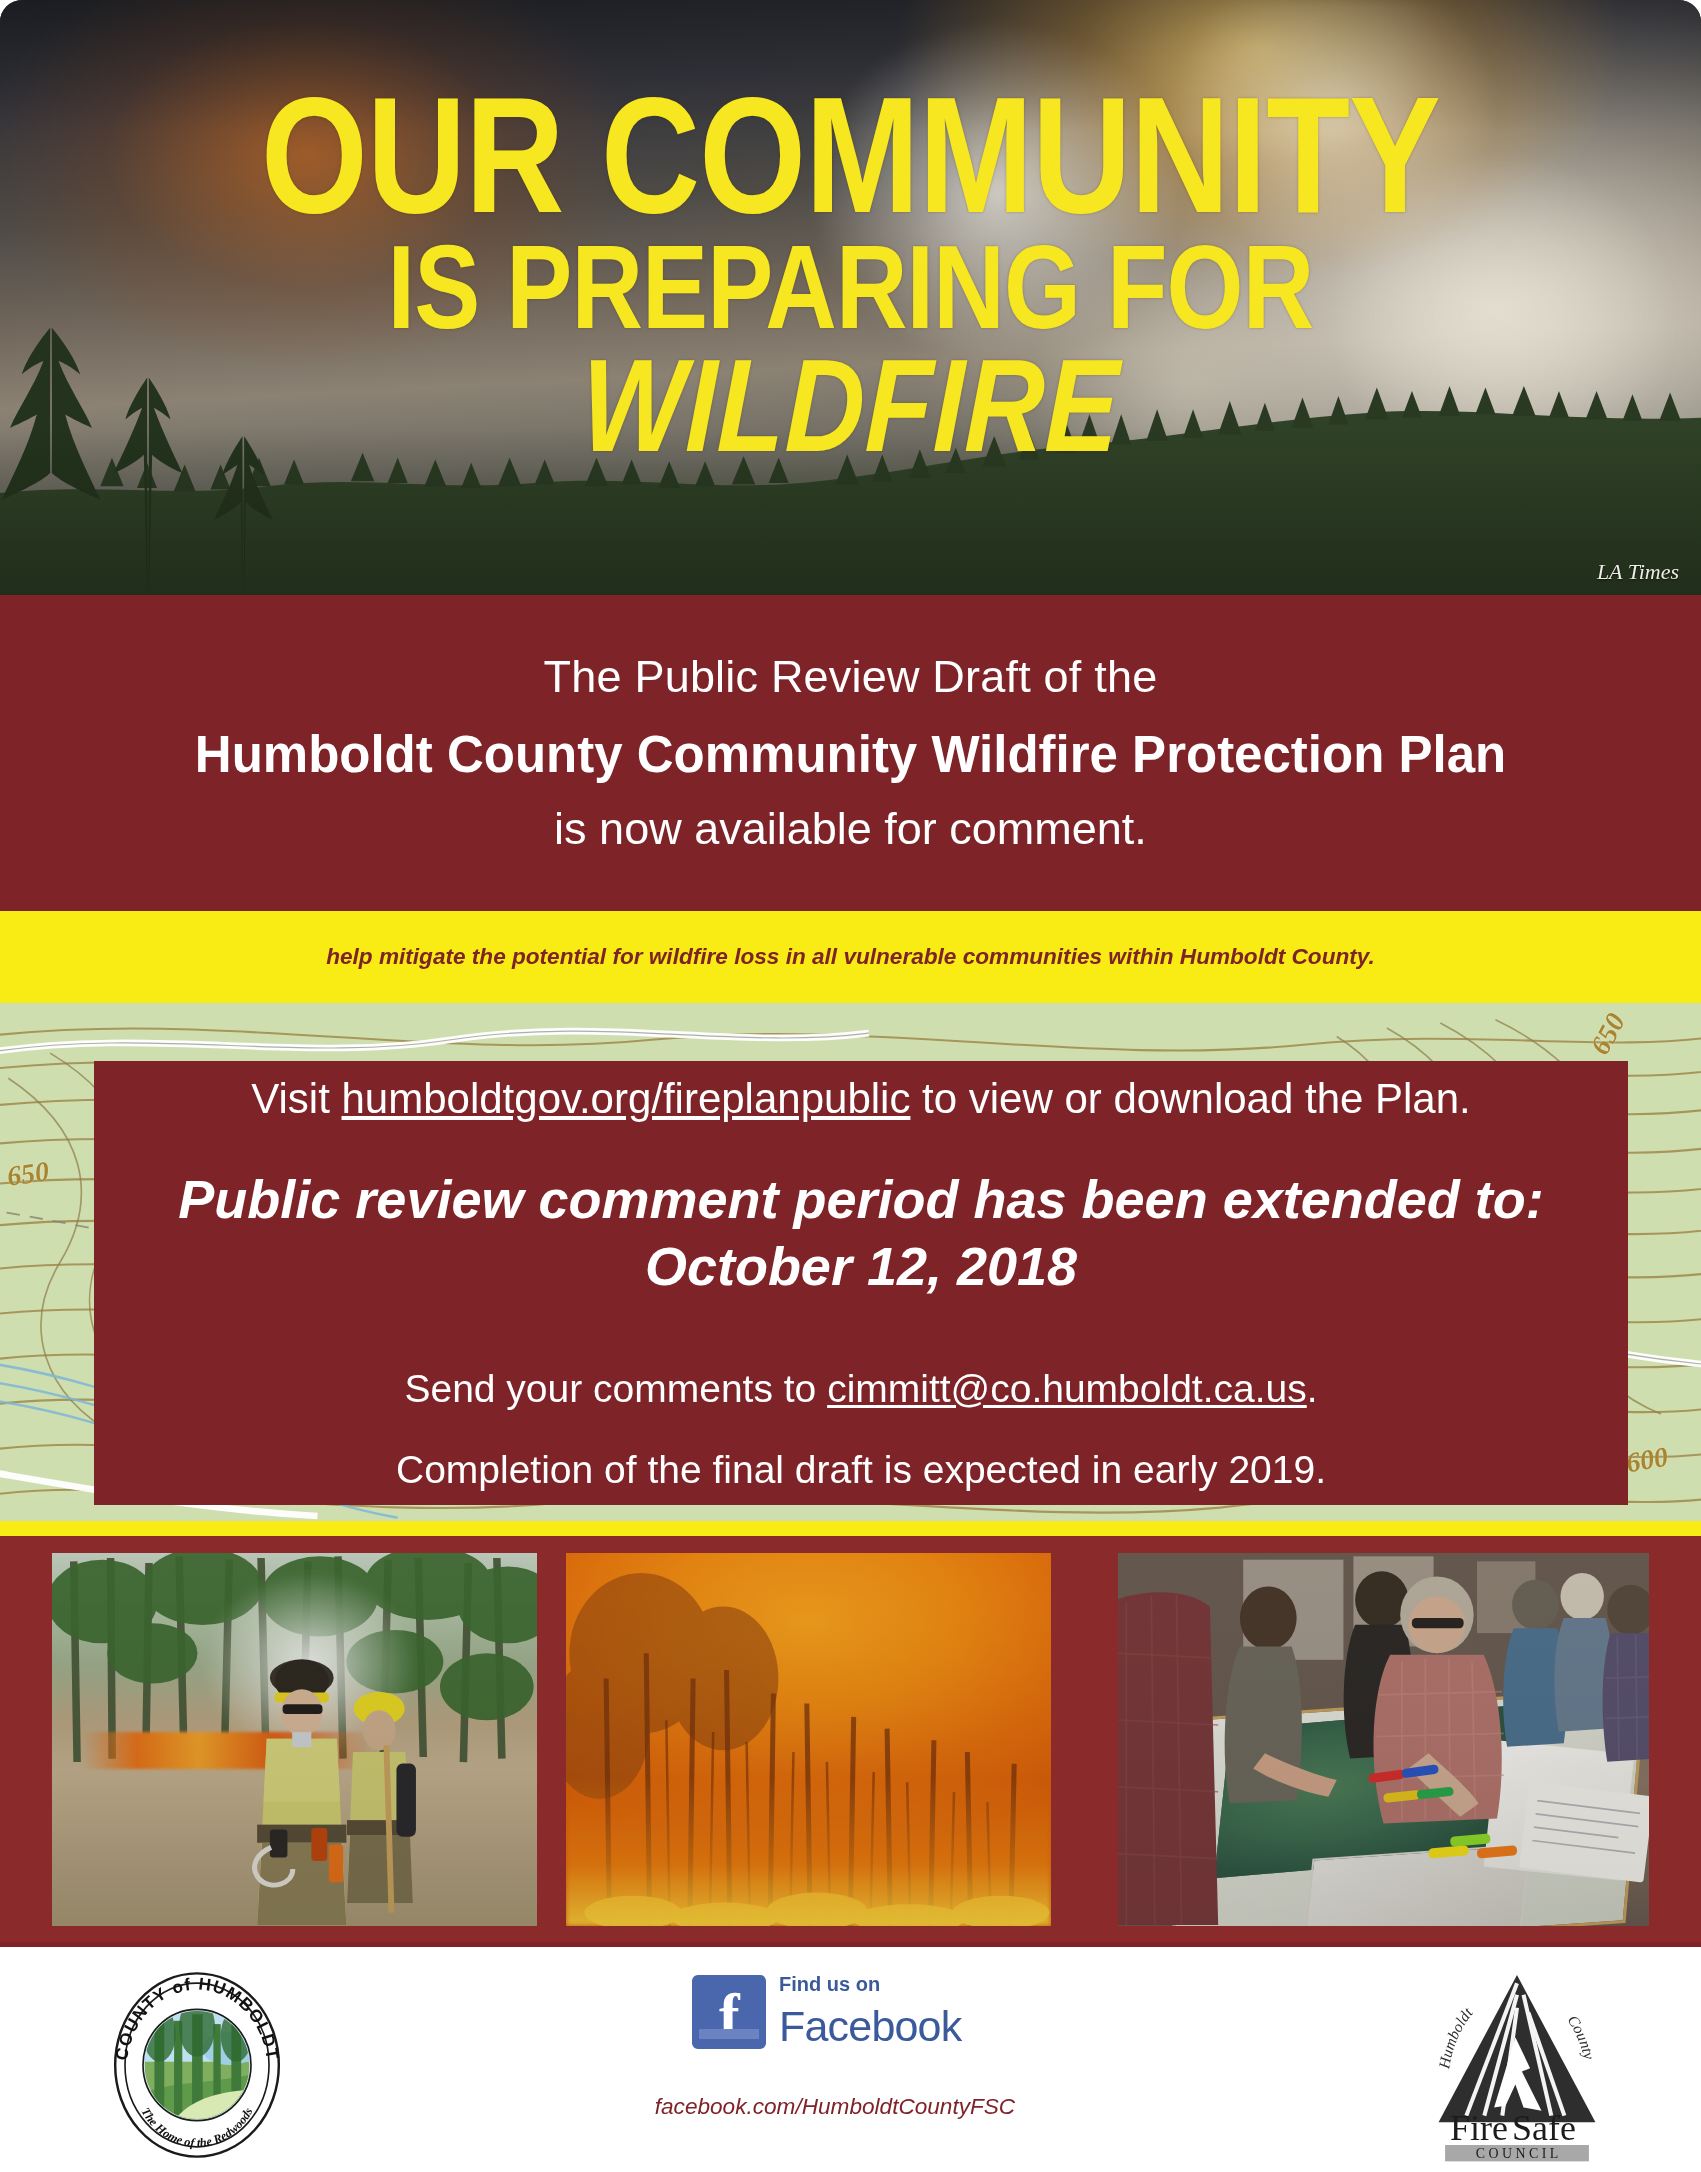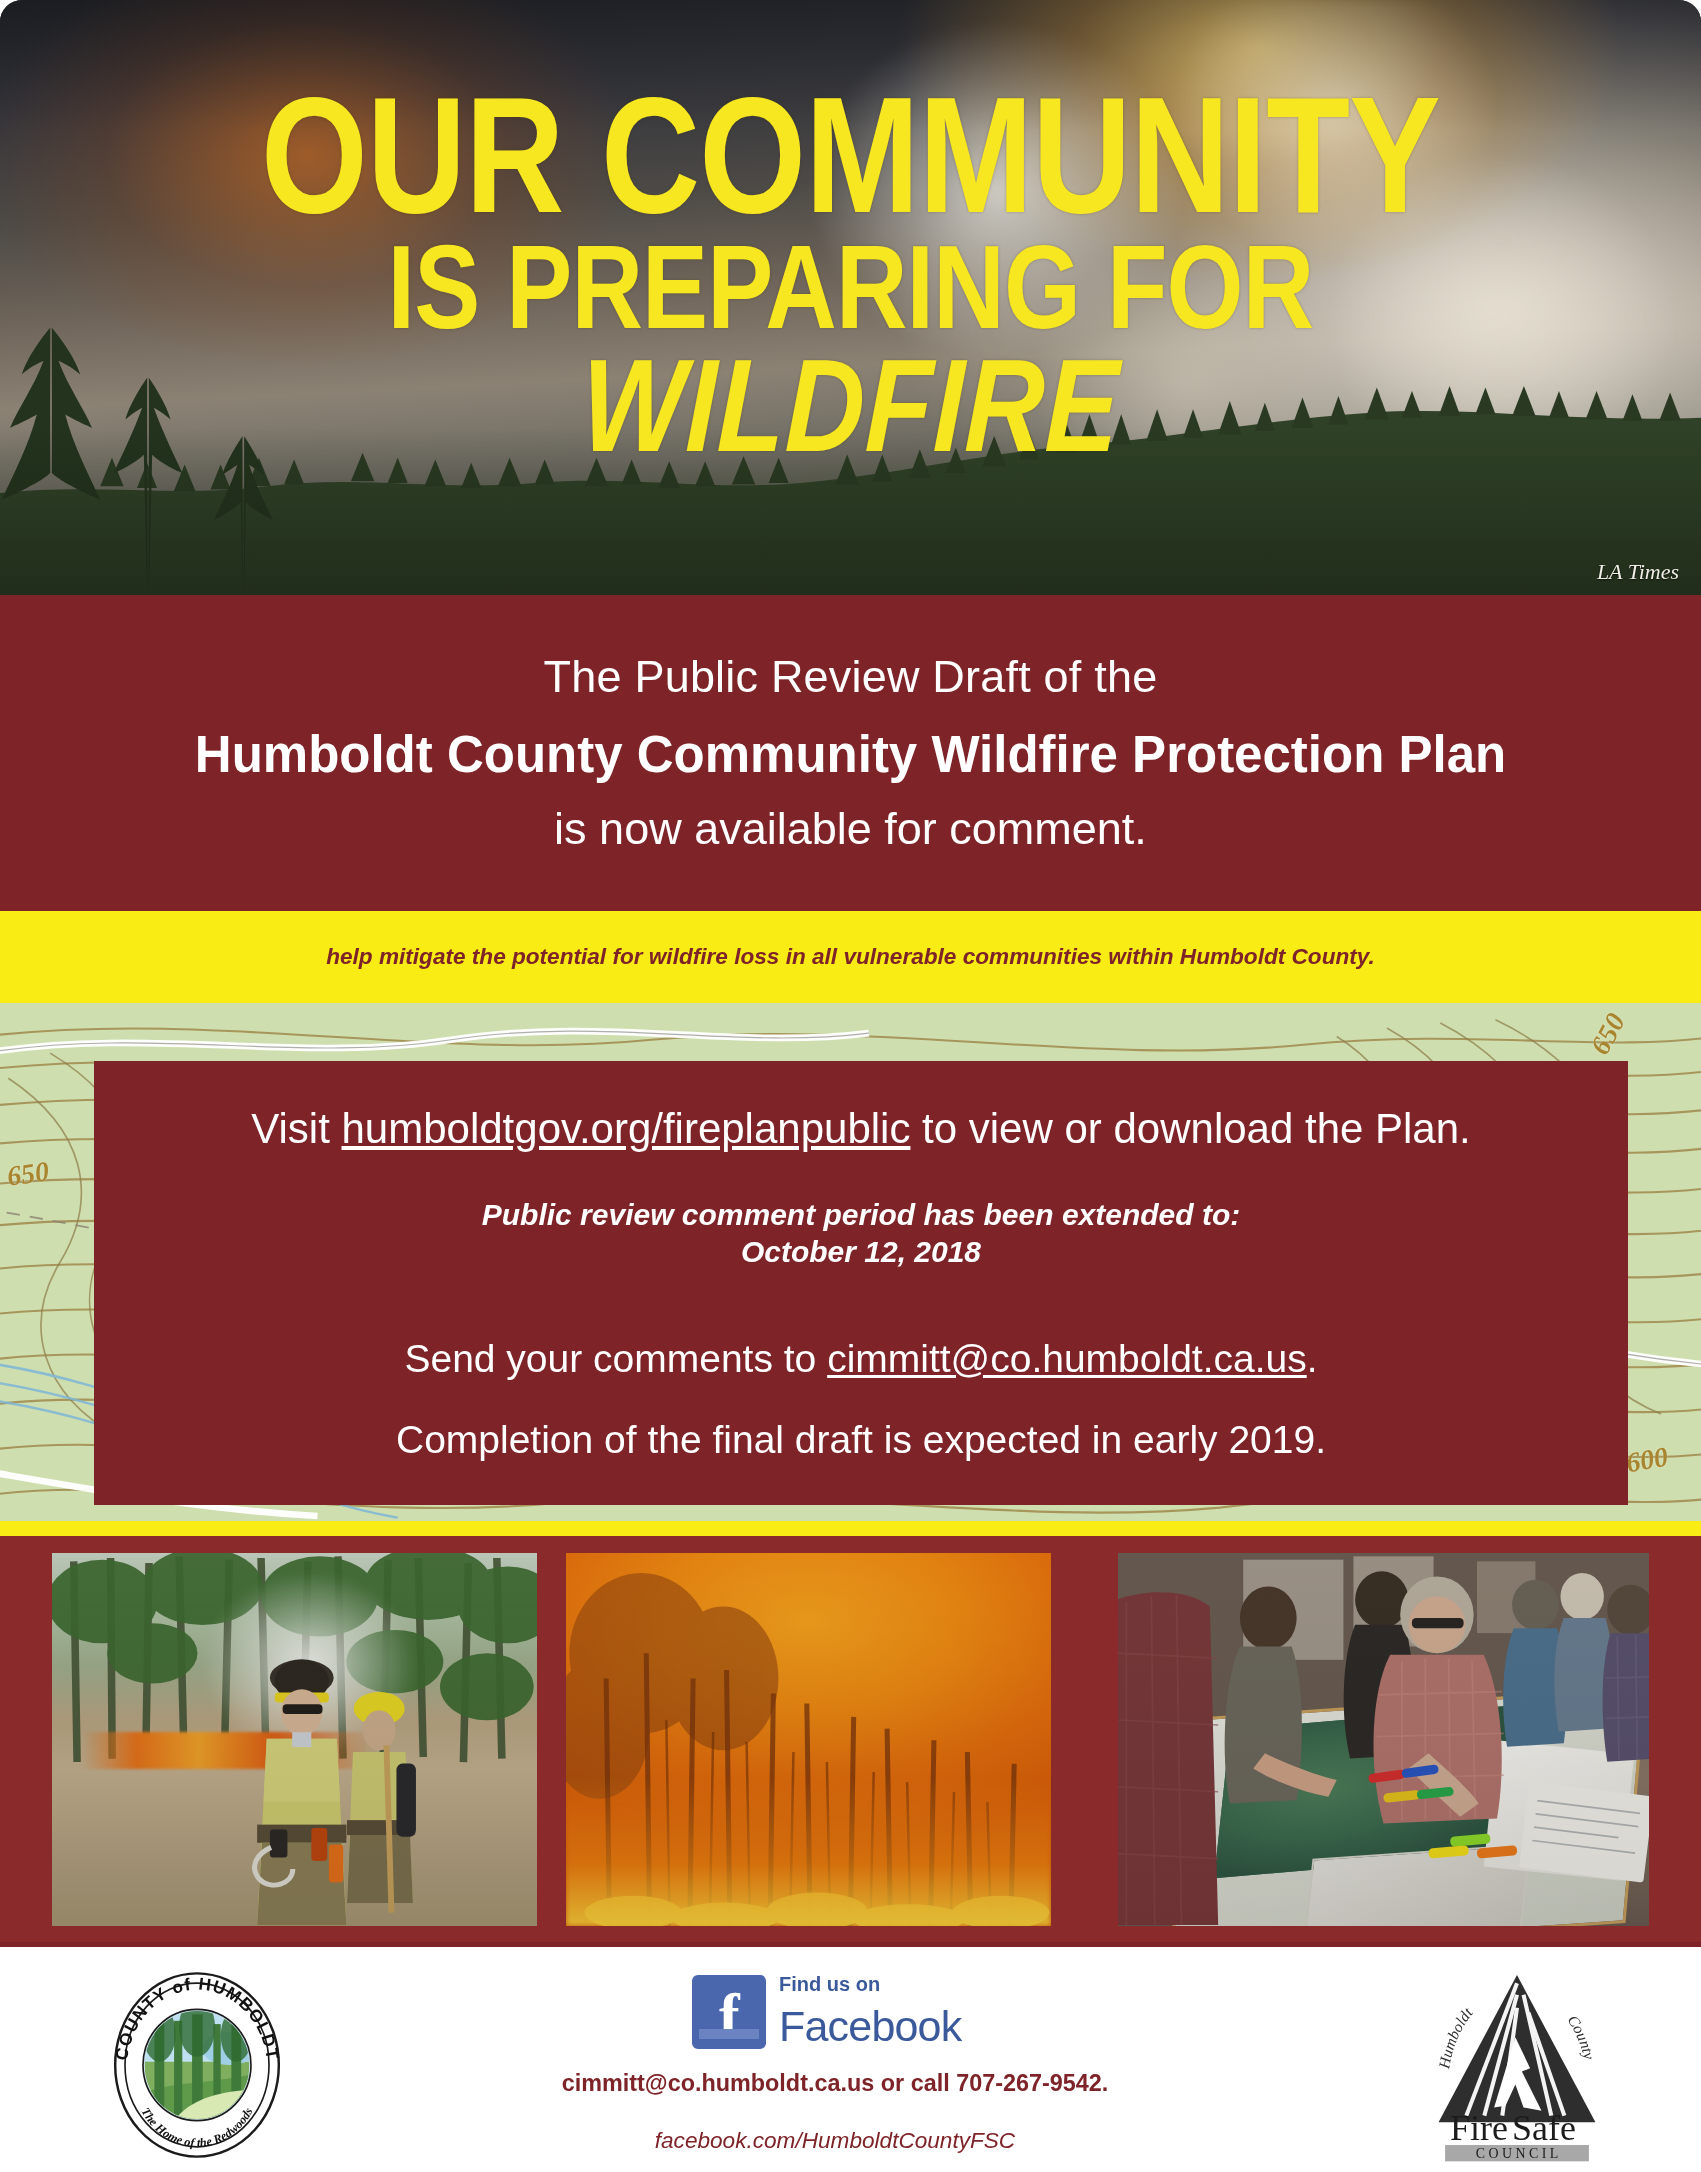--- a/index.html
+++ b/index.html
@@ -107,21 +107,21 @@
   }
 
   .map-box{
     position:absolute; left:94px; top:58px; width:1510px; height:420px;
     background:#7e2328; color:#fff;
     padding:12px; text-align:center;
     display:flex; flex-direction:column; justify-content:center;
   }
   .mb-line1{ font-size:42px; font-weight:400; margin-bottom:43px; }
   .mb-line1 u{ text-decoration:underline; text-underline-offset:3.3px; }
-  .mb-bold{ font-size:30px; font-weight:700; font-style:italic; line-height:1.25; margin-bottom:66px;}
+  .mb-bold{ font-size:54px; font-weight:700; font-style:italic; line-height:1.25; margin-bottom:66px;}
   .mb-line3{ font-size:39px; font-weight:400; margin-bottom:37px; }
   .mb-line3 u{ text-decoration:underline; text-underline-offset:3.3px;}
   .mb-line4{ font-size:39px; font-weight:400; }
 
   
   .yellow-rule{
     position:absolute; left:0; top:1521px; width:1701px; height:15px; background:#f8ec14;
   }
   .photo-band{
     position:absolute; left:0; top:1536px; width:1701px; height:406px;
@@ -648,19 +648,18 @@
       <text font-family="Liberation Serif, serif" font-size="19" font-style="italic" fill="#2e2e2e">
         <textPath href="#fscArcR" startOffset="50%" text-anchor="middle">County</textPath>
       </text>
       <text x="28" y="218" font-family="Liberation Serif, serif" font-size="44" fill="#1c1c1c">Fire</text>
       <text x="104" y="218" font-family="Liberation Serif, serif" font-size="44" fill="#1c1c1c">Safe</text>
       <rect x="22" y="224" width="176" height="20" fill="#a8a8a8"></rect>
       <text x="110" y="240" text-anchor="middle" font-family="Liberation Serif, serif" font-size="17" fill="#1c1c1c">C O U N C I L</text>
     </svg>
 
     <div class="foot-info">
-      <div class="fi-main">cimmitt@co.humboldt.ca.us or call 707-267-9542.</div>
       <div class="fi-fb">facebook.com/HumboldtCountyFSC</div>
     </div>
   </div>
 
 </div>
 
 
 </body></html>

